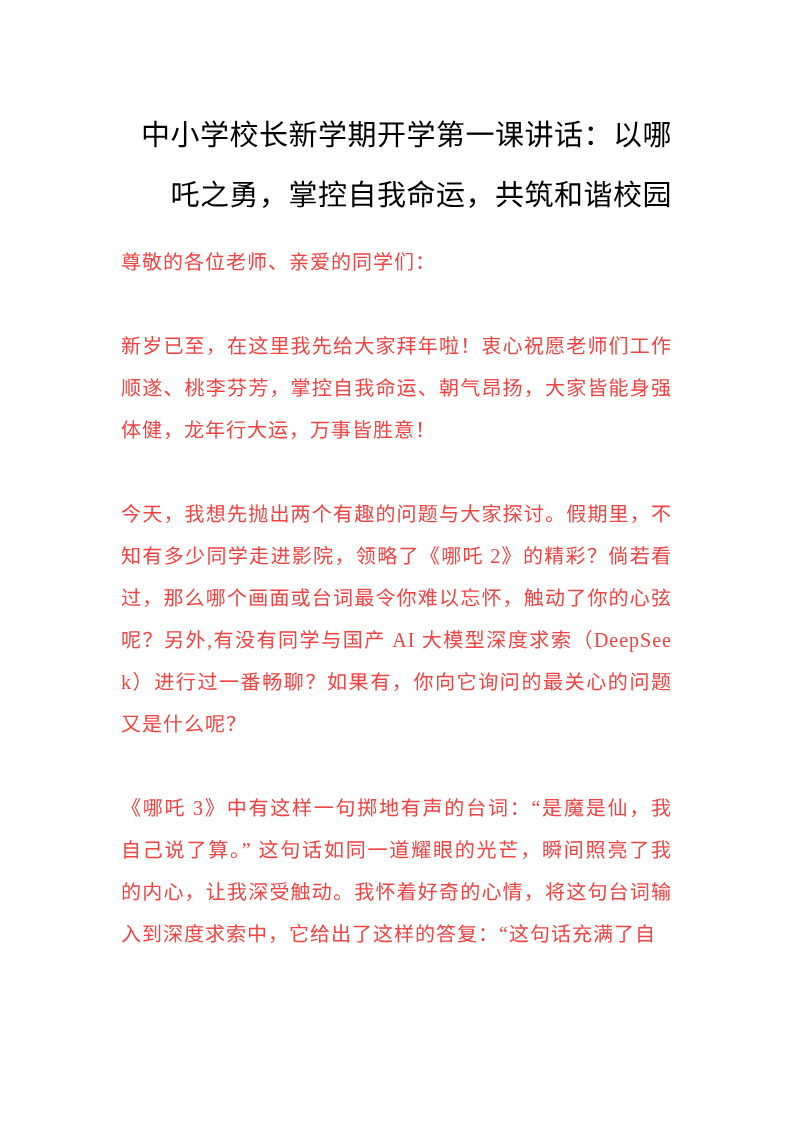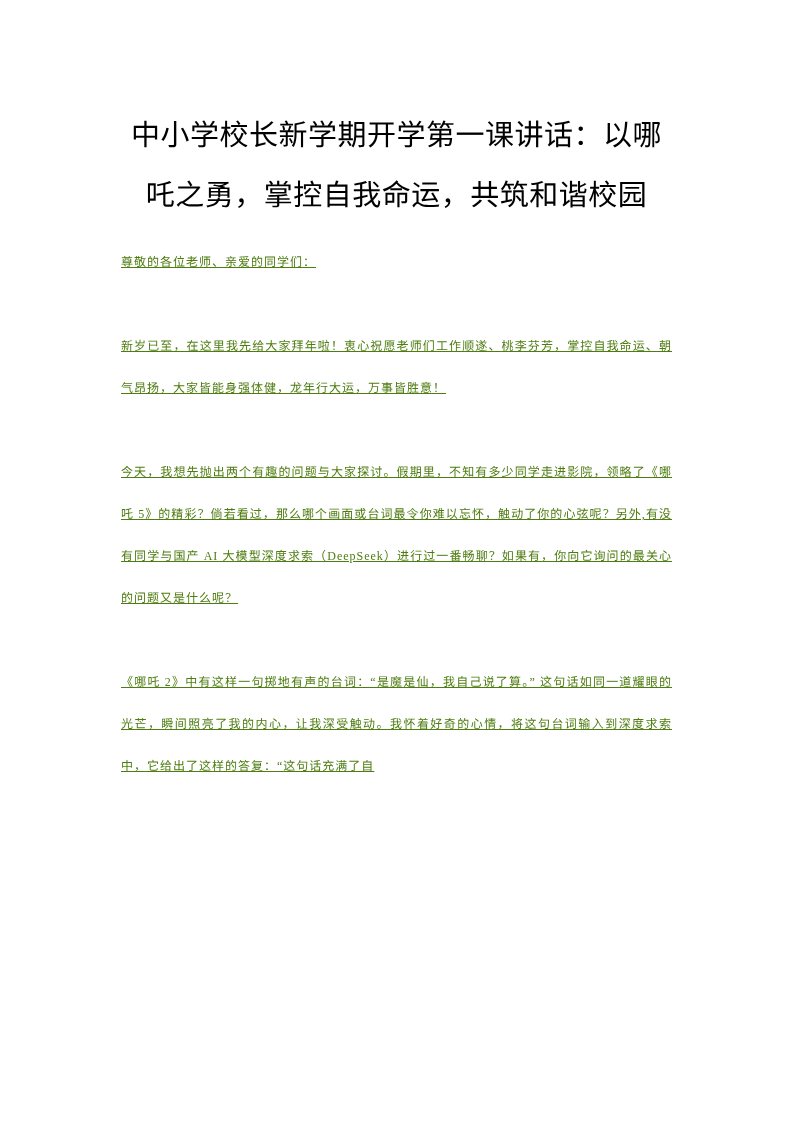--- a/index.html
+++ b/index.html
@@ -21,43 +21,42 @@
     box-sizing: border-box;
     width: 793px;
     height: 1122px;
     padding: 105px 121px 0 121px;
   }
   .doc-title {
     margin: 0 0 16px 0;
     font-size: 29px;
     line-height: 60px;
     font-weight: normal;
-    text-align: center;
+    text-align: right;
     letter-spacing: 0.5px;
     color: #000000;
   }
   .doc-paragraph {
     margin: 0 0 42px 0;
-    font-size: 12px;
+    font-size: 20px;
     line-height: 42px;
     letter-spacing: 1px;
     text-align: justify;
     text-justify: inter-ideograph;
-    color: #4d7c0f;
+    color: #ef4444;
     word-break: break-all;
-    text-decoration: underline;
   }
   .doc-paragraph:last-child {
     margin-bottom: 0;
   }
 </style>
 </head>
 <body>
 
 <div class="page">
   <div class="content">
     <h1 class="doc-title">中小学校长新学期开学第一课讲话：以哪吒之勇，掌控自我命运，共筑和谐校园</h1>
     <p class="doc-paragraph">尊敬的各位老师、亲爱的同学们：</p>
     <p class="doc-paragraph">新岁已至，在这里我先给大家拜年啦！衷心祝愿老师们工作顺遂、桃李芬芳，掌控自我命运、朝气昂扬，大家皆能身强体健，龙年行大运，万事皆胜意！</p>
-    <p class="doc-paragraph">今天，我想先抛出两个有趣的问题与大家探讨。假期里，不知有多少同学走进影院，领略了《哪吒 5》的精彩？倘若看过，那么哪个画面或台词最令你难以忘怀，触动了你的心弦呢？另外,有没有同学与国产 AI 大模型深度求索（DeepSeek）进行过一番畅聊？如果有，你向它询问的最关心的问题又是什么呢？</p>
-    <p class="doc-paragraph">《哪吒 2》中有这样一句掷地有声的台词：“是魔是仙，我自己说了算。” 这句话如同一道耀眼的光芒，瞬间照亮了我的内心，让我深受触动。我怀着好奇的心情，将这句台词输入到深度求索中，它给出了这样的答复：“这句话充满了自</p>
+    <p class="doc-paragraph">今天，我想先抛出两个有趣的问题与大家探讨。假期里，不知有多少同学走进影院，领略了《哪吒 2》的精彩？倘若看过，那么哪个画面或台词最令你难以忘怀，触动了你的心弦呢？另外,有没有同学与国产 AI 大模型深度求索（DeepSeek）进行过一番畅聊？如果有，你向它询问的最关心的问题又是什么呢？</p>
+    <p class="doc-paragraph">《哪吒 3》中有这样一句掷地有声的台词：“是魔是仙，我自己说了算。” 这句话如同一道耀眼的光芒，瞬间照亮了我的内心，让我深受触动。我怀着好奇的心情，将这句台词输入到深度求索中，它给出了这样的答复：“这句话充满了自</p>
   </div>
 </div>
 
 </body></html>

